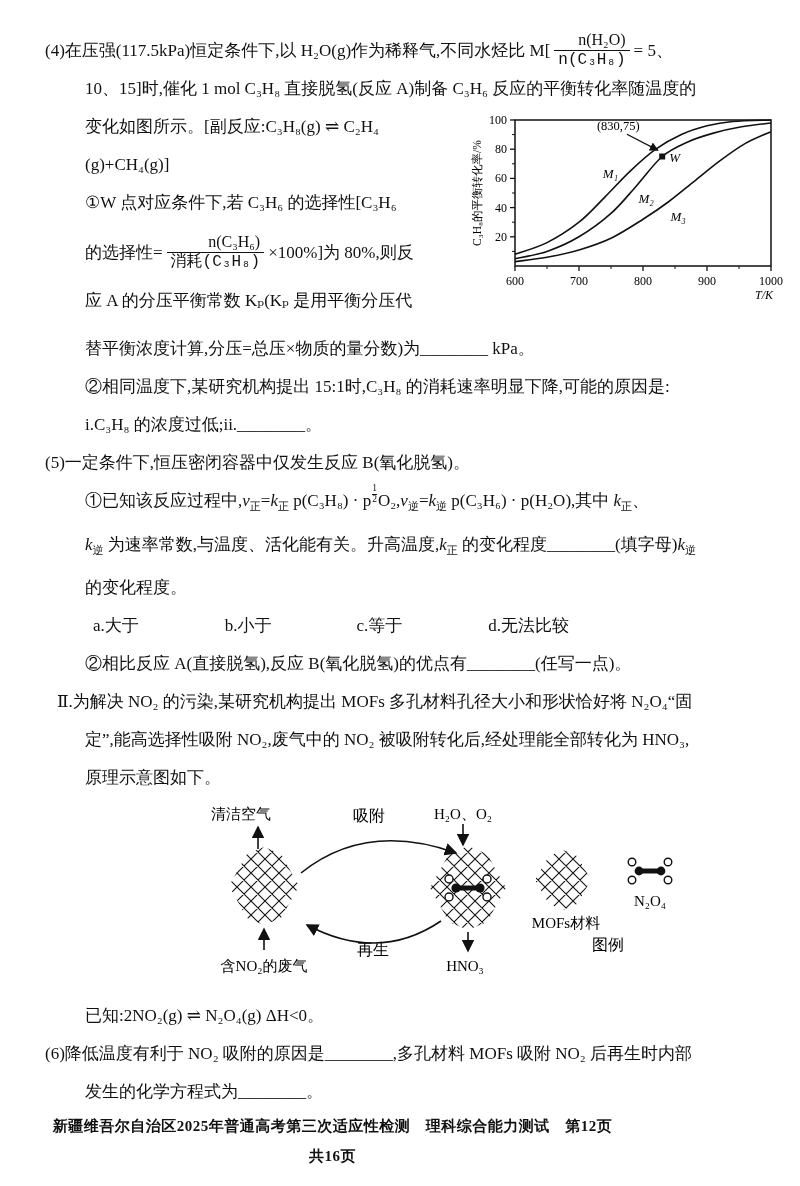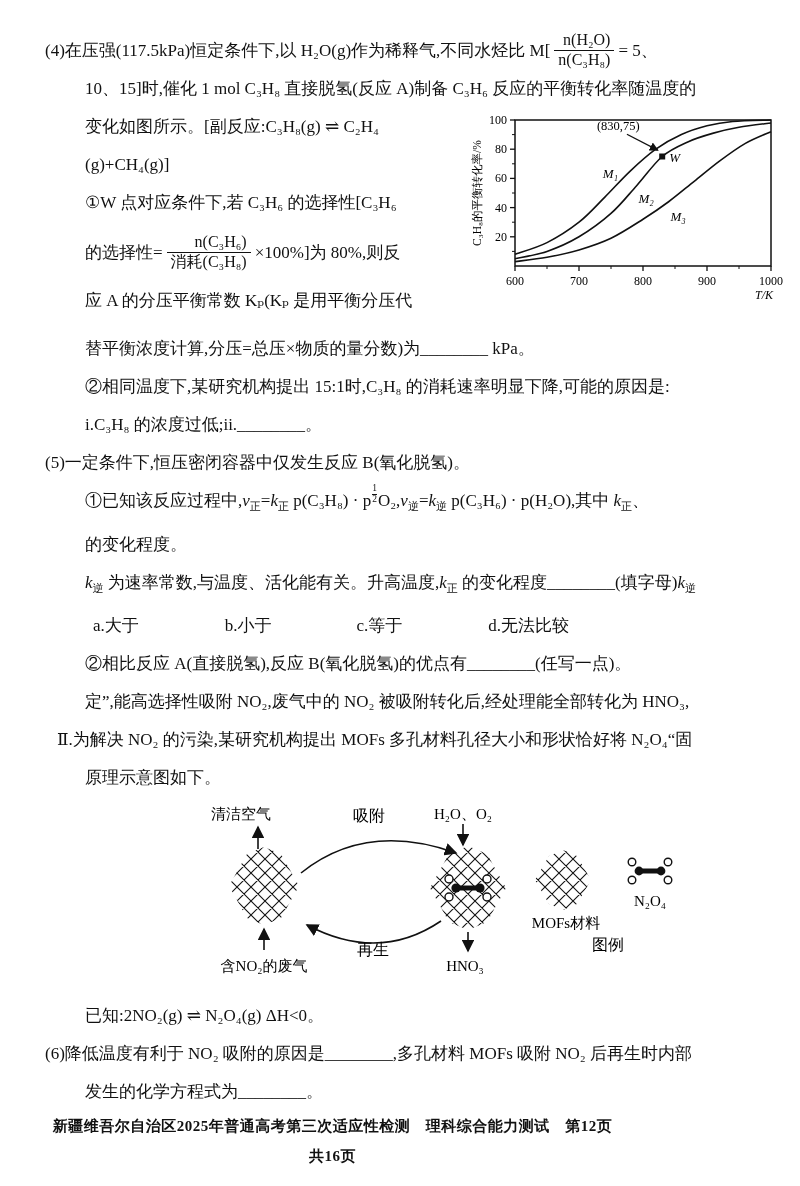--- a/index.html
+++ b/index.html
@@ -8,21 +8,21 @@
     font-family:"Liberation Serif","DejaVu Serif",serif;
     font-size:17px;line-height:38px;
     -webkit-font-smoothing:antialiased;
   }
   .page{box-sizing:border-box;width:648px;height:1186px;padding:30px 28px 0 45px;display:flex;flex-direction:column;}
   .ln{white-space:nowrap;}
   .ind{padding-left:40px;}
   .ind2{padding-left:40px;}
   .frac{display:inline-block;vertical-align:middle;text-align:right;line-height:1.15;margin:0 4px;font-size:16px;}
   .frac .num{display:block;padding:0 4px;}
-  .frac .den{display:block;border-top:1.5px solid #111;padding:0 4px;}
+  .frac .den{display:block;border-top:1.5px solid #111;padding:0 4px;font-family:Liberation Mono, monospace;}
   .supfrac{display:inline-block;vertical-align:top;text-align:center;line-height:1;font-size:9.5px;transform:translateY(2px);margin:0 1px;}
   .supfrac .den{border-top:1px solid #111;display:block;}
   .tallline{display:flex;align-items:center;height:60px;line-height:normal;}
   .row-chart{display:flex;align-items:flex-start;gap:16px;}
   .col-text{width:408px;flex:none;}
   .col-chart{flex:none;margin-top:4px;}
   i.v{font-style:italic;}
   sub{font-size:11px;}
   .opts{display:flex;padding-left:48px;}
   .opts span{width:155px;}
@@ -114,34 +114,34 @@
   </div>
 
   <div class="ln ind">替平衡浓度计算,分压=总压×物质的量分数)为________ kPa。</div>
   <div class="ln ind">②相同温度下,某研究机构提出 15:1时,C₃H₈ 的消耗速率明显下降,可能的原因是:</div>
   <div class="ln ind">i.C₃H₈ 的浓度过低;ii.________。</div>
 
   <div class="ln">(5)一定条件下,恒压密闭容器中仅发生反应 B(氧化脱氢)。</div>
   <div class="ln ind">
     <span>①已知该反应过程中,</span><i class="v">v</i><sub>正</sub><span>=</span><i class="v">k</i><sub>正</sub><span> p(C₃H₈) · p</span><span class="supfrac"><span class="num">1</span><span class="den">2</span></span><span>O₂,</span><i class="v">v</i><sub>逆</sub><span>=</span><i class="v">k</i><sub>逆</sub><span> p(C₃H₆) · p(H₂O),其中 </span><i class="v">k</i><sub>正</sub><span>、</span>
   </div>
-  <div class="ln ind">的变化程度。</div>
   <div class="ln ind">
     <i class="v">k</i><sub>逆</sub><span> 为速率常数,与温度、活化能有关。升高温度,</span><i class="v">k</i><sub>正</sub><span> 的变化程度________(填字母)</span><i class="v">k</i><sub>逆</sub>
   </div>
+  <div class="ln ind">的变化程度。</div>
   <div class="opts">
     <span>a.大于</span>
     <span>b.小于</span>
     <span>c.等于</span>
     <span>d.无法比较</span>
   </div>
   <div class="ln ind">②相比反应 A(直接脱氢),反应 B(氧化脱氢)的优点有________(任写一点)。</div>
 
+  <div class="ln" style="padding-left:12px;">Ⅱ.为解决 NO₂ 的污染,某研究机构提出 MOFs 多孔材料孔径大小和形状恰好将 N₂O₄“固</div>
   <div class="ln ind2">定”,能高选择性吸附 NO₂,废气中的 NO₂ 被吸附转化后,经处理能全部转化为 HNO₃,</div>
-  <div class="ln" style="padding-left:12px;">Ⅱ.为解决 NO₂ 的污染,某研究机构提出 MOFs 多孔材料孔径大小和形状恰好将 N₂O₄“固</div>
   <div class="ln ind2">原理示意图如下。</div>
 
   <div class="diagram-wrap">
     <svg width="625" height="178" viewBox="0 0 625 178">
       <defs>
         <pattern id="mesh" patternUnits="userSpaceOnUse" width="14" height="14">
           <path d="M0,14 L14,0 M-3.5,3.5 L3.5,-3.5 M10.5,17.5 L17.5,10.5 M0,0 L14,14 M-3.5,10.5 L3.5,17.5 M10.5,-3.5 L17.5,3.5" stroke="#111" stroke-width="1.1" fill="none"></path>
         </pattern>
         <marker id="ah" markerWidth="9" markerHeight="8" refX="7" refY="4" orient="auto">
           <path d="M0,0 L8,4 L0,8 z" fill="#111"></path>

